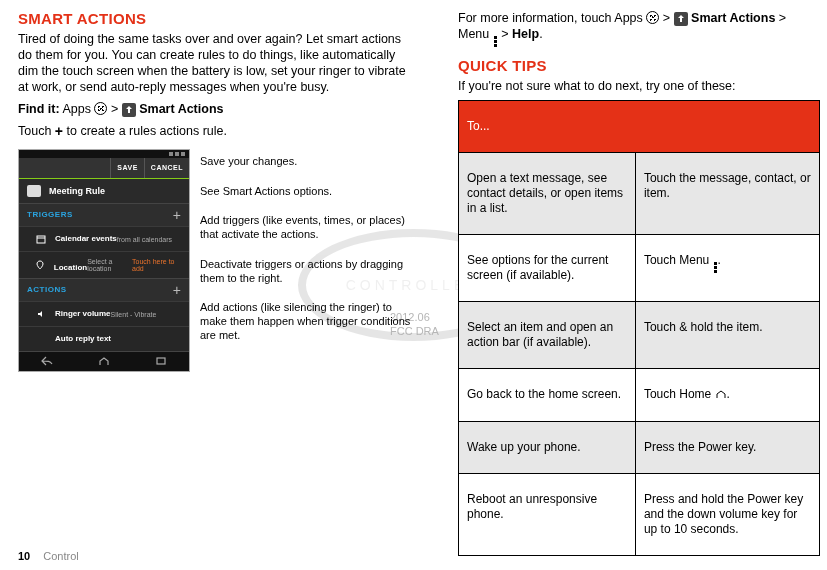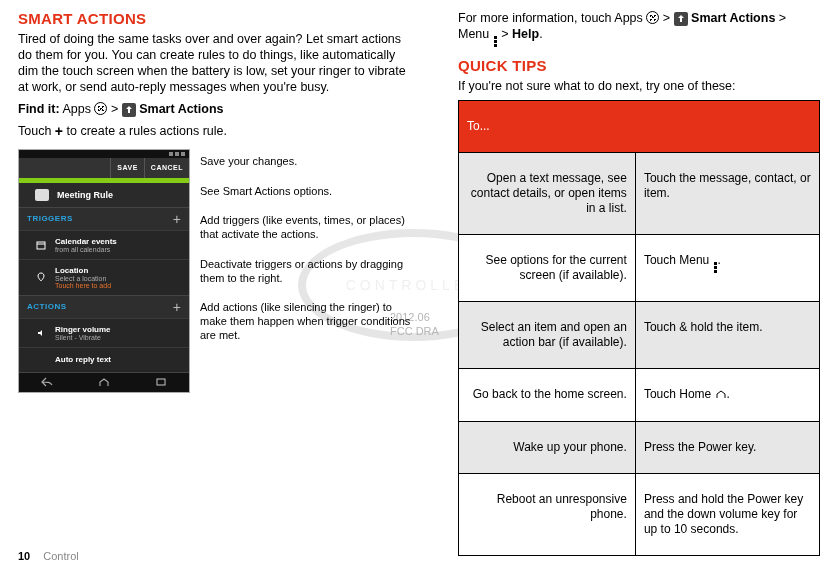--- a/index.html
+++ b/index.html
@@ -28,45 +28,45 @@
   .plus-icon { font-weight: 700; font-size: 14px; vertical-align: -1px; }
 
   
   .phone-zone { display: flex; gap: 10px; margin-top: 8px; }
   .phone { width: 172px; background: #222; color: #fff; font-size: 9px; border: 1px solid #aaa; }
   .statusbar { height: 8px; background: #111; display: flex; justify-content: flex-end; align-items: center; gap: 2px; padding: 0 4px; }
   .statusbar i { width: 4px; height: 4px; background: #888; }
   .titlebar { display: flex; align-items: stretch; background: #333; height: 20px; }
   .titlebar .spacer { flex: 1; }
   .titlebar .btn { color: #fff; font-size: 7px; font-weight: 700; padding: 0 6px; display: flex; align-items: center; border-left: 1px solid #555; letter-spacing: .5px; }
-  .rule-row { display: flex; align-items: center; background: #2a2a2a; padding: 6px 16px; gap: 8px; border-top: 5px solid #84cc16; }
+  .rule-row { display: flex; align-items: center; background: #2a2a2a; padding: 6px 8px; gap: 8px; border-top: 1px solid #84cc16; }
   .rule-row .ico { width: 14px; height: 12px; background: #ddd; border-radius: 2px; }
   .rule-row .txt { font-size: 9px; font-weight: 700; }
   .section-head { display: flex; align-items: center; justify-content: space-between; background: #2e2e2e; padding: 4px 8px; border-top: 1px solid #444; }
   .section-head .label { color: #2aa3df; font-size: 8px; font-weight: 700; letter-spacing: .5px; }
   .section-head .plus { color: #bbb; font-size: 14px; font-weight: 400; line-height: 1; }
   .list-row { display: flex; align-items: center; background: #262626; padding: 6px 8px 6px 16px; gap: 8px; border-top: 1px solid #3a3a3a; }
   .list-row .ico { width: 12px; height: 12px; display: flex; align-items: center; justify-content: center; color: #fff; }
-  .list-row .texts { display: flex; flex-direction: column; }
+  .list-row .texts { display: flex; flex-direction: row; align-items: flex-end; }
   .list-row .main { font-size: 8px; font-weight: 700; }
   .list-row .sub { font-size: 7px; color: #aaa; }
   .list-row .sub.orange { color: #e8722c; }
   .navbar { display: flex; justify-content: space-around; align-items: center; height: 20px; background: #111; border-top: 1px solid #444; }
   .navbar .nav { width: 16px; height: 12px; display: flex; align-items: center; justify-content: center; }
 
   .callouts { flex: 1; font-size: 11px; line-height: 1.25; padding-top: 6px; }
   .callouts .co { margin-bottom: 16px; position: relative; padding-left: 0; }
 
   
   table { width: 100%; border-collapse: collapse; font-size: 12px; margin-top: 6px; }
   th, td { border: 1px solid #000; padding: 18px 8px; text-align: left; vertical-align: top; line-height: 1.25; }
   thead th { background: #e43117; color: #fff; font-weight: 400; }
   tbody tr:nth-child(odd) td { background: #e7e7e7; }
   tbody tr:nth-child(even) td { background: #fff; }
-  td:first-child { width: 49%; text-align: right; }
+  td:first-child { width: 49%; }
 
   .footer { position: absolute; bottom: 8px; left: 18px; font-size: 11px; }
   .footer .num { font-weight: 700; margin-right: 10px; }
   .footer .sec { color: #888; }
 
   .draft { position: absolute; left: 390px; top: 310px; color: #b6b6b6; font-size: 11px; line-height: 1.3; z-index: 0; }
 </style>
 </head>
 <body>
 

